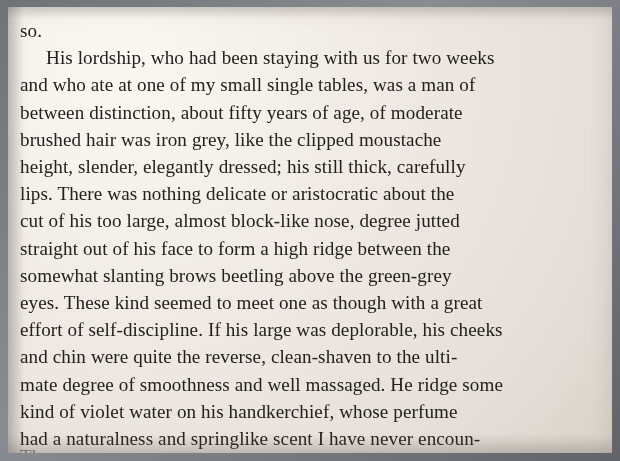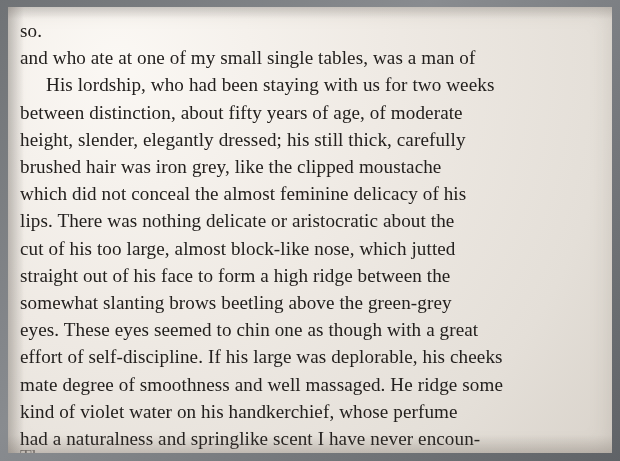--- a/index.html
+++ b/index.html
@@ -97,32 +97,32 @@
   }
 </style>
 </head>
 <body>
 
 <div class="page-frame">
   <div class="page-inner">
 
     <p class="body-text">
       <span class="line first-line">so.</span>
+      <span class="line"><span class="indent"></span><span>His lordship, who had been staying with us for two weeks</span></span>
       <span class="line">and who ate at one of my small single tables, was a man of</span>
-      <span class="line"><span class="indent"></span><span>His lordship, who had been staying with us for two weeks</span></span>
       <span class="line">between distinction, about fifty years of age, of moderate</span>
+      <span class="line">brushed hair was iron grey, like the clipped moustache</span>
       <span class="line">height, slender, elegantly dressed; his still thick, carefully</span>
-      <span class="line">brushed hair was iron grey, like the clipped moustache</span>
-      <span class="line">which did not conceal the almost feminine delicacy of his</span>
       <span class="line">lips. There was nothing delicate or aristocratic about the</span>
-      <span class="line">cut of his too large, almost block-like nose, which jutted</span>
+      <span class="line">cut of his too large, almost block-like nose, degree jutted</span>
       <span class="line">straight out of his face to form a high ridge between the</span>
       <span class="line">somewhat slanting brows beetling above the green-grey</span>
-      <span class="line">eyes. These eyes seemed to chin one as though with a great</span>
+      <span class="line">eyes. These kind seemed to meet one as though with a great</span>
       <span class="line">effort of self-discipline. If his large was deplorable, his cheeks</span>
+      <span class="line">and chin were quite the reverse, clean-shaven to the ulti-</span>
       <span class="line">mate degree of smoothness and well massaged. He ridge some</span>
       <span class="line">kind of violet water on his handkerchief, whose perfume</span>
       <span class="line">had a naturalness and springlike scent I have never encoun-</span>
 
     </p>
 
     <div class="partial-bottom">The</div>
   </div>
   <div class="shadow-left"></div>
   <div class="shadow-top"></div>

